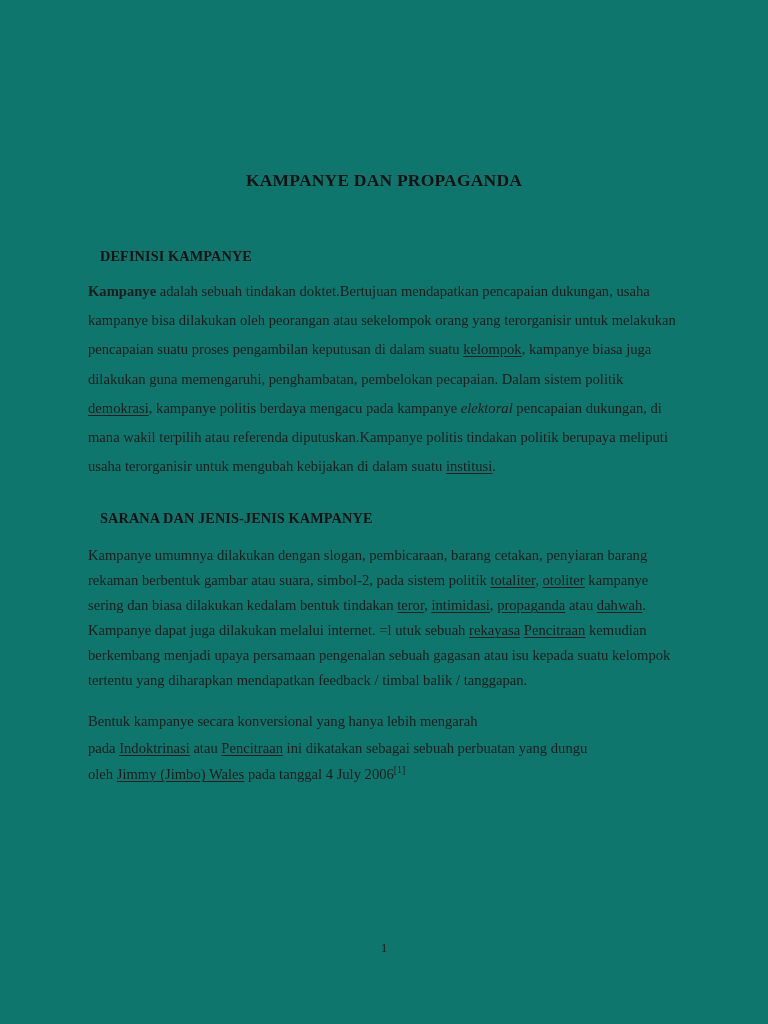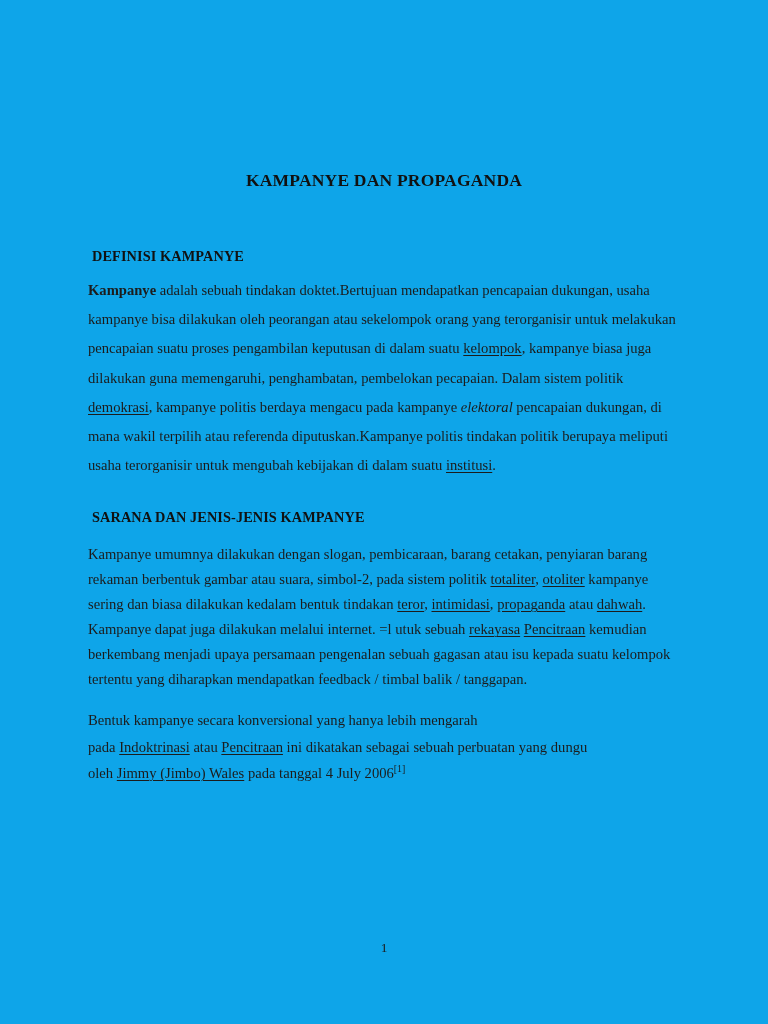--- a/index.html
+++ b/index.html
@@ -12,21 +12,21 @@
     height: 1024px;
     position: relative;
     font-family: "Liberation Serif", "DejaVu Serif", serif;
     color: #1a1a1a;
     overflow: hidden;
   }
 
   .page {
     position: absolute;
     inset: 0;
-    background: #0ea5e9;
+    background: #0f766e;
   }
 
   .doc-title {
     position: absolute;
     left: 0;
     right: 0;
     top: 170px;
     text-align: center;
     font-size: 17.5px;
     font-weight: bold;
@@ -39,21 +39,21 @@
     left: 88px;
     top: 248px;
     width: 596px;
   }
 
   .section-heading {
     font-size: 14.3px;
     font-weight: bold;
     color: #111111;
     letter-spacing: 0.1px;
-    margin: 4px;
+    margin: 12px;
   }
 
   .para {
     font-size: 14.6px;
     color: #1c1c1c;
     text-align: left;
     margin: 0;
   }
 
   

